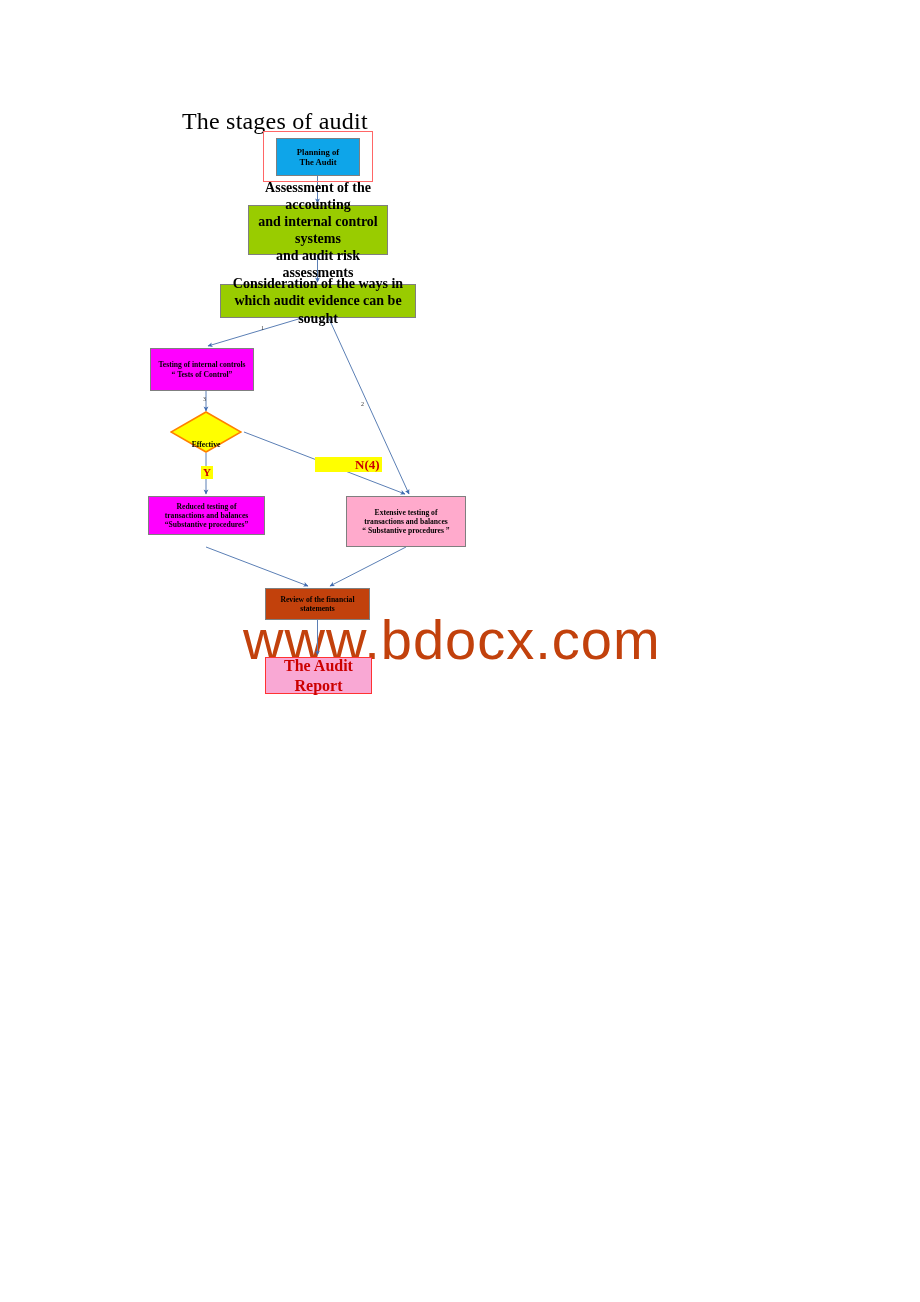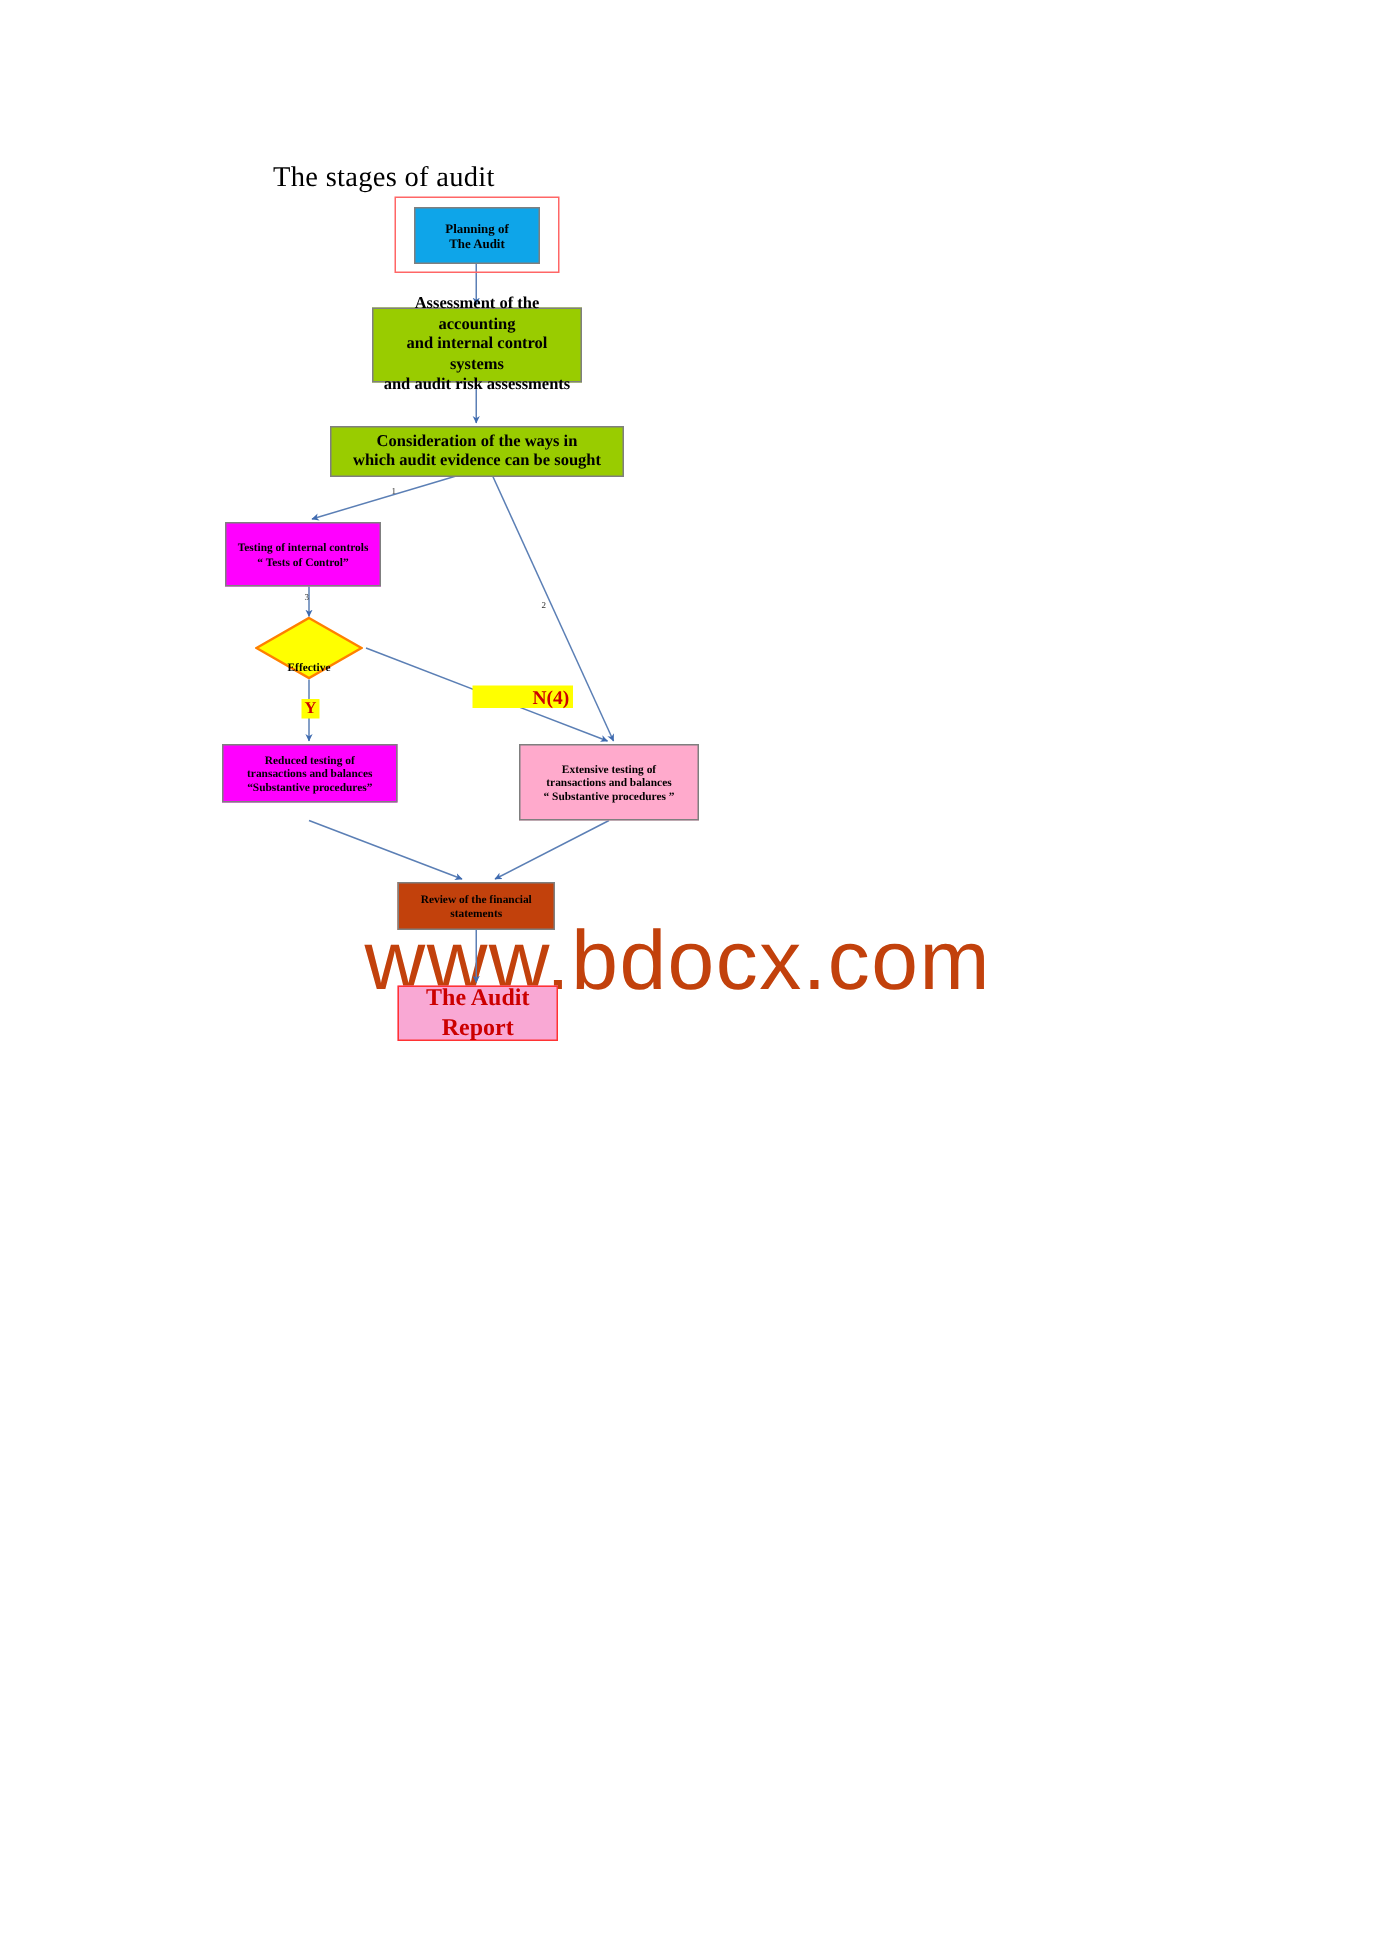--- a/index.html
+++ b/index.html
@@ -19,21 +19,21 @@
     left: 0; top: 0;
     width: 920px;
     height: 1302px;
   }
   
   .page-title {
     position: absolute;
     left: 182px;
     top: 108px;
     font-family: "Liberation Serif", serif;
-    font-size: 19px;
+    font-size: 24px;
     color: #000000;
     white-space: nowrap;
     letter-spacing: 0.2px;
   }
   
   .watermark {
     position: absolute;
     left: 243px;
     top: 607px;
     font-family: "Liberation Sans", sans-serif;
@@ -66,21 +66,21 @@
     font-weight: bold;
     line-height: 1.22;
     color: #000000;
   }
   .node .lbl { display: block; padding: 0 3px; }
 
   
   .box-green {
     background: #99cc00;
     border: 1px solid #7f7f7f;
-    font-size: 11px;
+    font-size: 14px;
   }
   .box-green-top {
     background: #0ea5e9;
     border: 1px solid #7f7f7f;
     font-size: 8.6px;
   }
   .outer-red-frame {
     position: absolute;
     border: 1.5px solid #ff6666;
     background: transparent;

